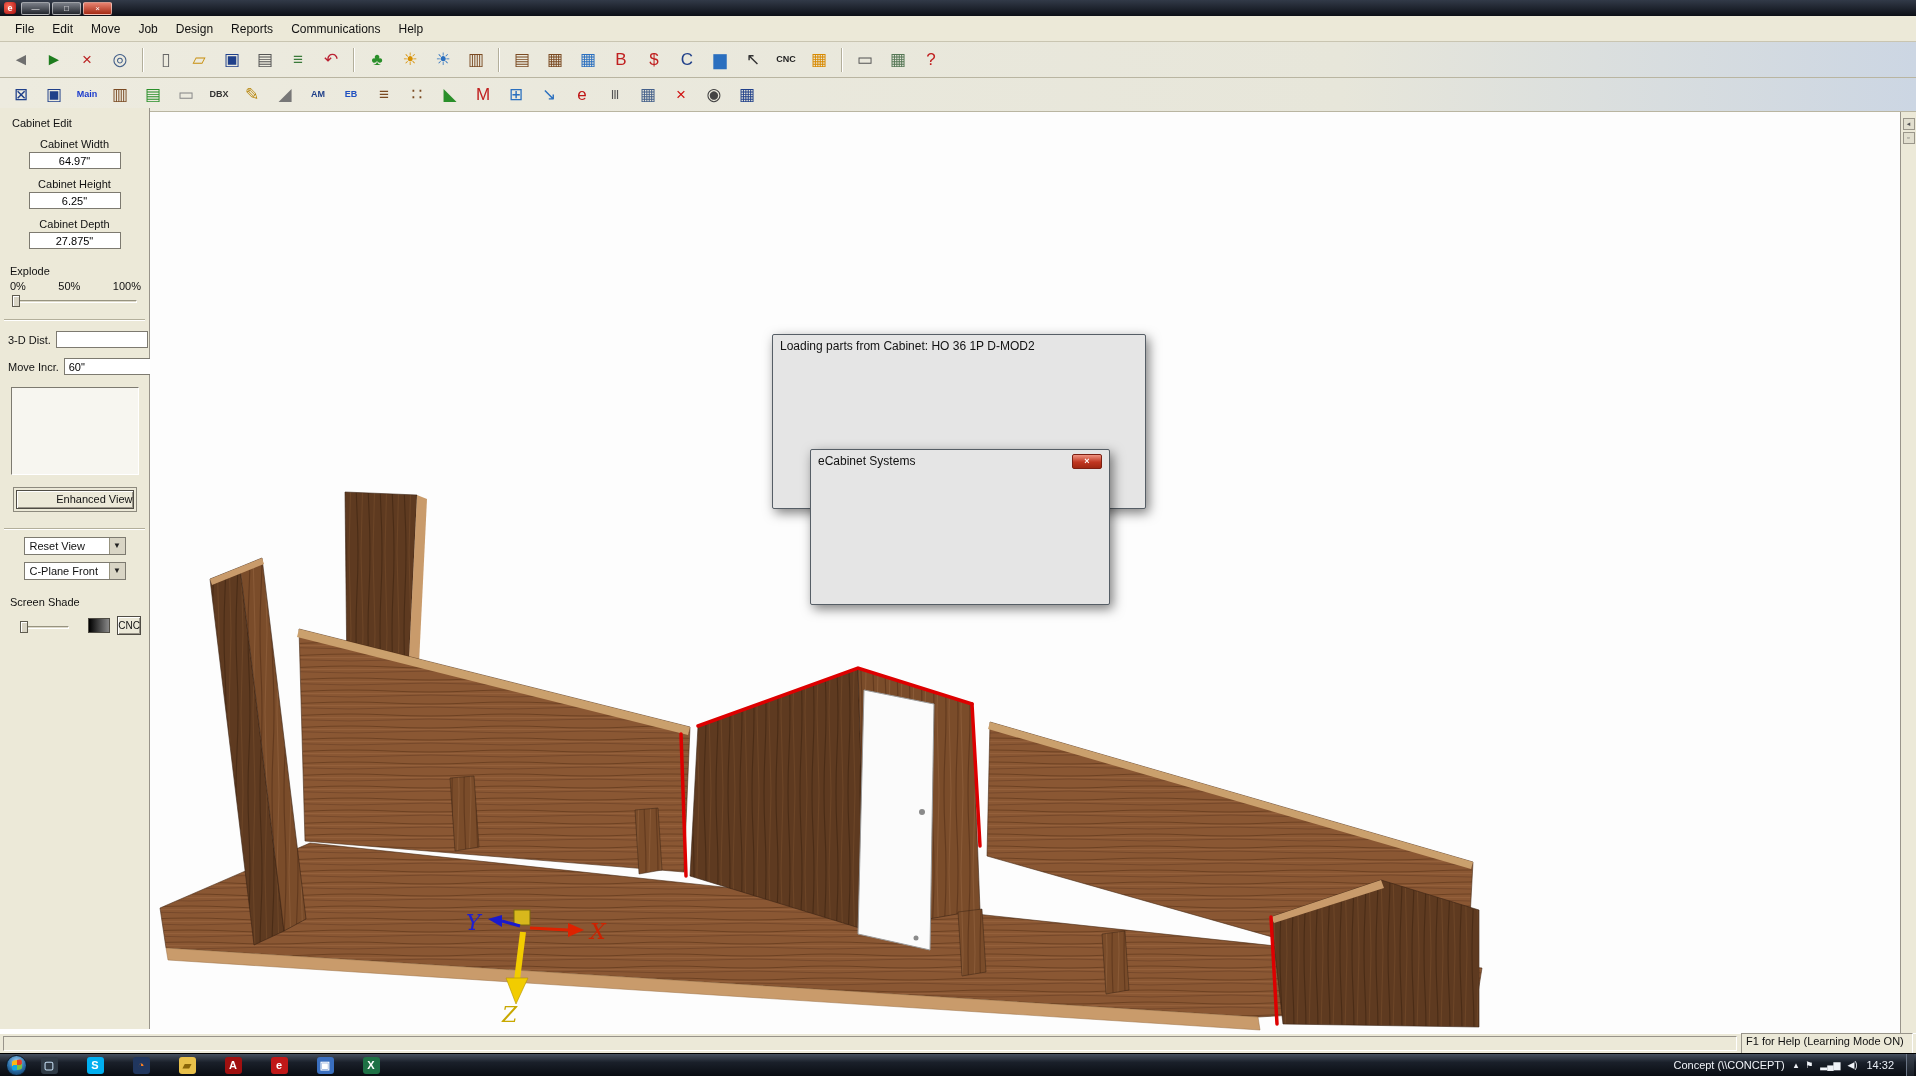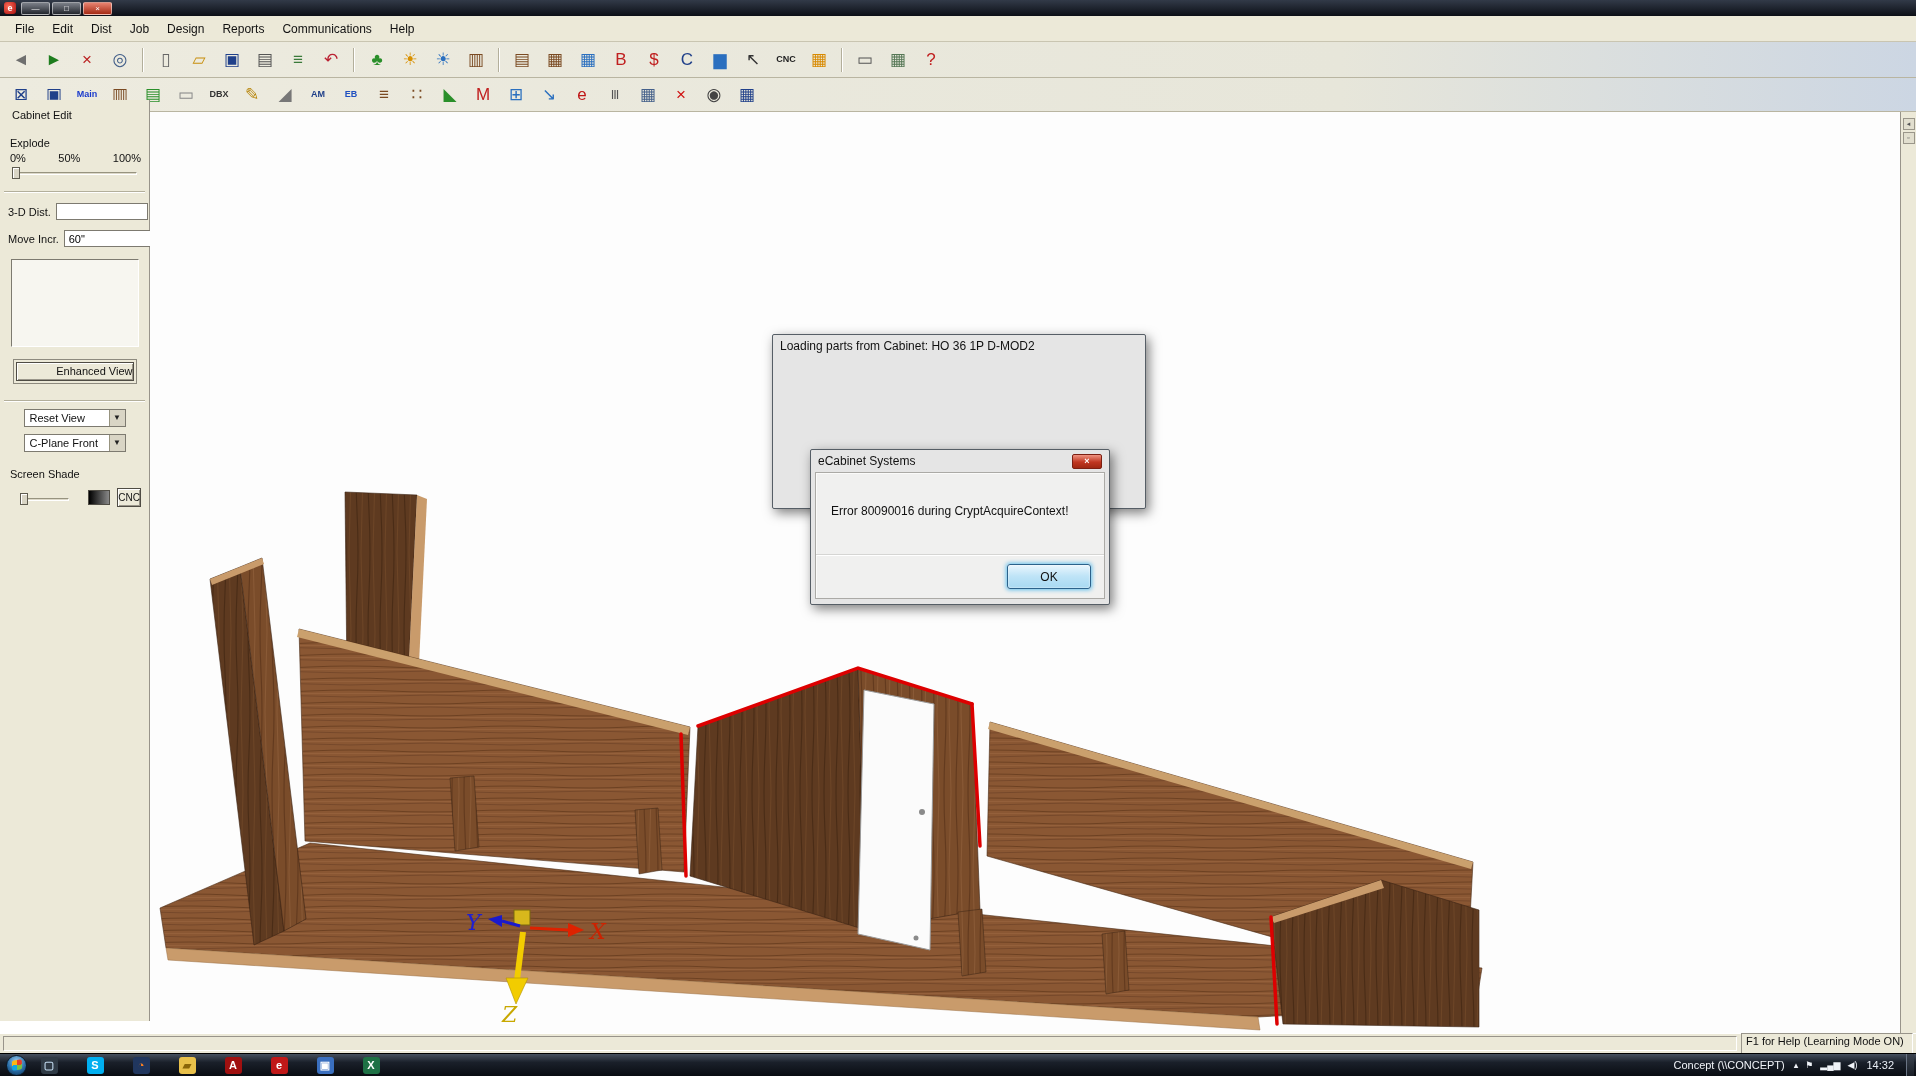--- a/index.html
+++ b/index.html
@@ -26,21 +26,21 @@
 .toolbar{position:absolute;left:0;width:100%;display:flex;align-items:center;gap:1px;padding-left:5px;
   background:linear-gradient(90deg,#edebdf 0%,#e7e6da 70%,#ccd6e3 100%);border-bottom:1px solid #b9b5a1}
 .toolbar.top{top:42px;height:36px}
 .toolbar.second{top:78px;height:34px}
 .tb-btn{width:32px;height:28px;display:flex;align-items:center;justify-content:center;border:1px solid transparent;border-radius:2px;flex:0 0 auto}
 .tb-glyph{font-size:17px;line-height:1}
 .tb-small{font-size:9px;font-weight:bold;letter-spacing:0}
 .tb-sep{width:2px;height:24px;border-left:1px solid #b3af9b;border-right:1px solid #fff;margin:0 5px;flex:0 0 auto}
 
 
-.sidebar{position:absolute;left:0;top:100px;width:150px;height:921px;background:#ece9d8;
+.sidebar{position:absolute;left:0;top:108px;width:150px;height:921px;background:#ece9d8;
   border-right:1px solid #98948a;font-size:11px}
 .sb-title{margin:9px 0 2px 12px}
 .sb-label{text-align:center;margin-top:9px}
 .sb-input{display:block;margin:2px auto 0;width:92px;height:17px;border:1px solid #7d7a70;background:#fff;
   font:11px "Liberation Sans",sans-serif;text-align:center}
 .explode-label{margin:16px 0 0 10px}
 .explode-ticks{display:flex;justify-content:space-between;padding:3px 8px 0 10px}
 .slider{position:relative;height:12px;margin:3px 12px 0}
 .slider .track{position:absolute;left:0;right:0;top:5px;height:3px;background:#dcd8c8;
   border:1px solid #97937f;border-bottom-color:#fff;border-right-color:#fff}
@@ -135,21 +135,21 @@
     <div class="win-controls">
       <div class="win-btn">—</div>
       <div class="win-btn">□</div>
       <div class="win-btn close">×</div>
     </div>
   </div>
 
   <div class="menubar">
       <div class="menu-item">File</div>
       <div class="menu-item">Edit</div>
-      <div class="menu-item">Dist</div>
+      <div class="menu-item">Move</div>
       <div class="menu-item">Job</div>
       <div class="menu-item">Design</div>
       <div class="menu-item">Reports</div>
       <div class="menu-item">Communications</div>
       <div class="menu-item">Help</div>
     </div>
 
   <div class="toolbar top">
       <div class="tb-btn">
         <span class="tb-glyph" style="color: rgb(111, 111, 111);">◄</span>
@@ -304,20 +304,28 @@
       <div class="tb-btn">
         <span class="tb-glyph" style="color: rgb(68, 68, 68);">◉</span>
       </div>
       <div class="tb-btn">
         <span class="tb-glyph" style="color: rgb(32, 64, 138);">▦</span>
       </div>
     </div>
 
   <div class="sidebar">
     <div class="sb-title">Cabinet Edit</div>
+    <div>
+        <div class="sb-label">Cabinet Width</div>
+        <input class="sb-input" value="64.97&quot;" style="">
+        <div class="sb-label">Cabinet Height</div>
+        <input class="sb-input" value="6.25&quot;" style="">
+        <div class="sb-label">Cabinet Depth</div>
+        <input class="sb-input" value="27.875&quot;" style="">
+      </div>
 
     <div class="explode-label">Explode</div>
     <div class="explode-ticks">
         <span>0%</span>
         <span>50%</span>
         <span>100%</span>
       </div>
     <div class="slider">
       <div class="track"></div>
       <div class="thumb"></div>
@@ -443,26 +451,20 @@
     <div class="dlg-title">
       <span class="txt">Loading parts from Cabinet: HO 36 1P D-MOD2</span>
     </div>
   </div>
 
   <div class="dialog error">
     <div class="dlg-title">
       <span class="txt">eCabinet Systems</span>
       <div class="dlg-close">×</div>
     </div>
-    <div class="dlg-body err-body">
-      <div class="err-msg">Error 80090016 during CryptAcquireContext!</div>
-      <div class="err-footer">
-        <button class="ok-btn">OK</button>
-      </div>
-    </div>
   </div>
 
   <div class="statusbar">
     <div class="status-left"></div>
     <div class="status-right">F1 for Help (Learning Mode ON)</div>
   </div>
 
   <div class="taskbar">
     <div class="start-orb">
       <span class="orb-flag"></span>

